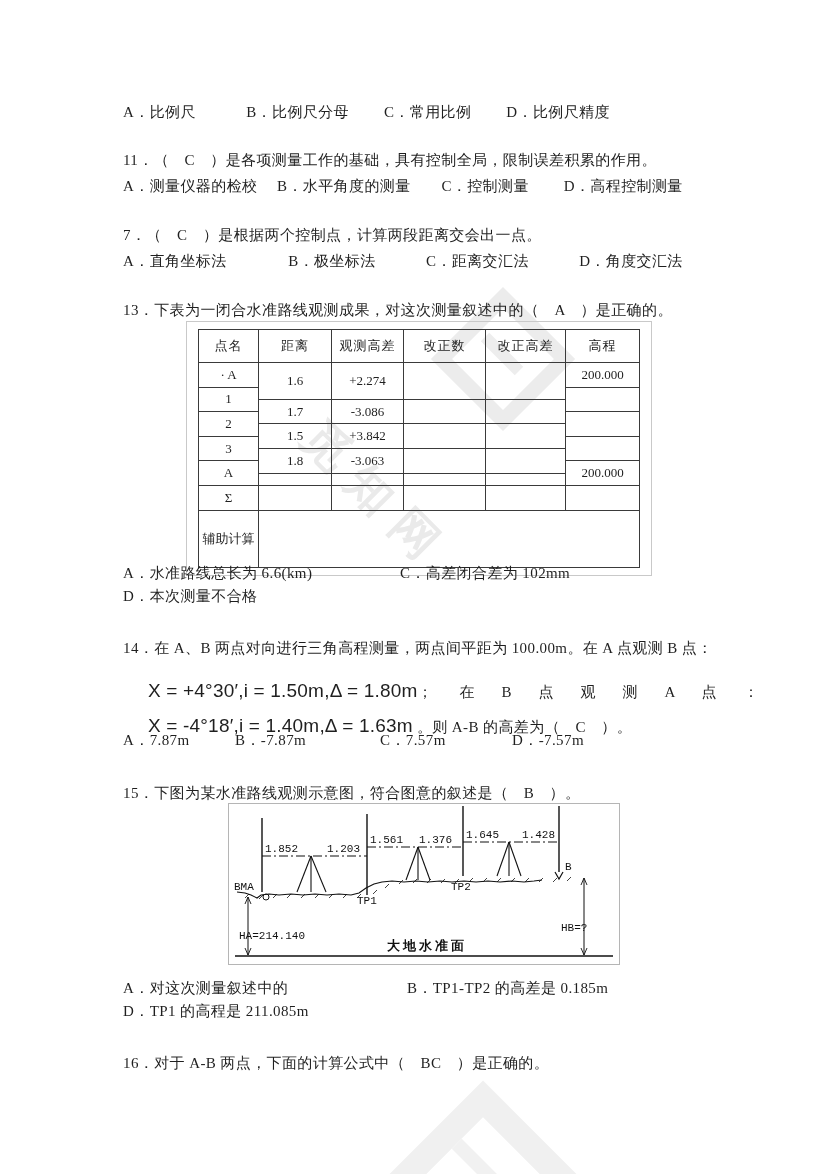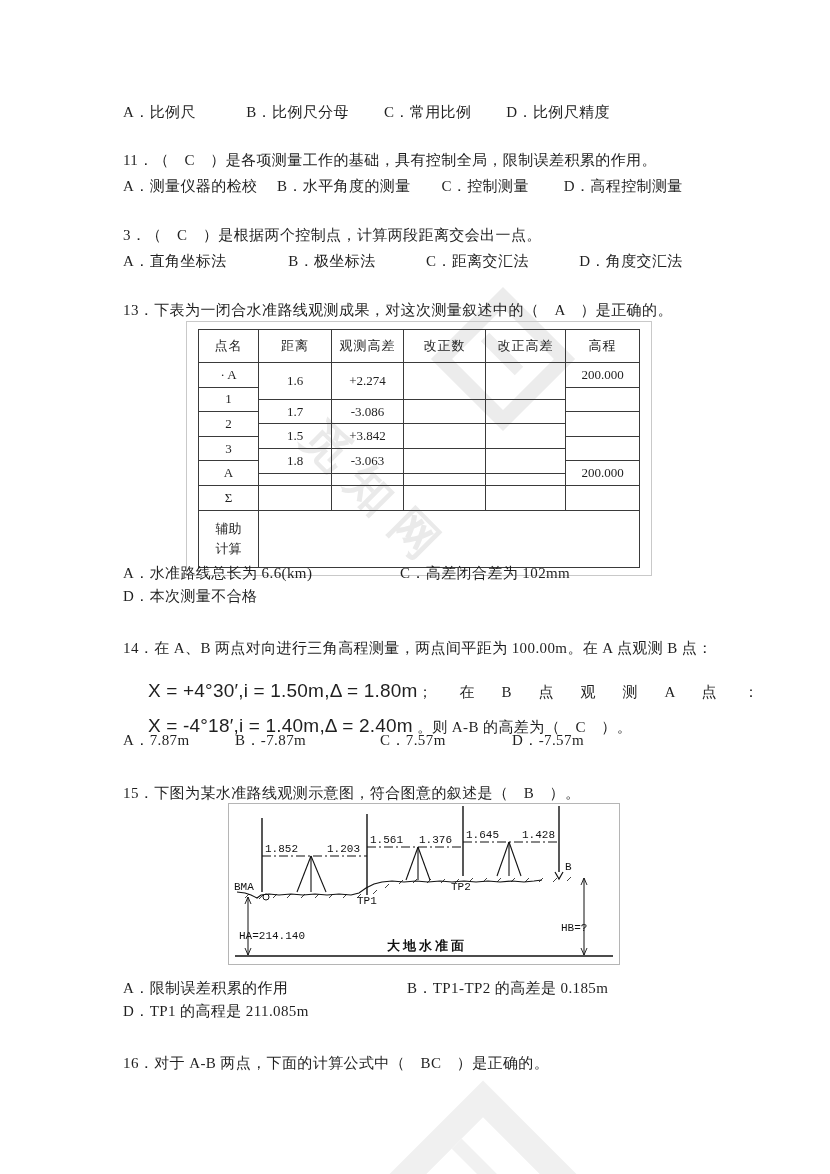--- a/index.html
+++ b/index.html
@@ -21,21 +21,21 @@
     display:grid;
     grid-template-columns:60px 73px 72px 82px 80px 73px;
     grid-template-rows:33px repeat(12,12.3px) 56px;
     border:1px solid #3a3a3a;
     font-size:13px;
   }
   .tbl .c{border-right:1px solid #3a3a3a;border-bottom:1px solid #3a3a3a;display:flex;align-items:center;justify-content:center;}
   .tbl .noR{border-right:none;}
   .tbl .noB{border-bottom:none;}
   .tbl .th{letter-spacing:1px;}
-  .tbl .aux{flex-direction:column;justify-content:center;align-items:flex-start;padding-left:14px;line-height:20px;}
+  .tbl .aux{flex-direction:row;justify-content:center;align-items:flex-start;padding-left:14px;line-height:20px;}
   .tbl .aux-pt{align-items:center;padding-left:0;}
   .ol{text-decoration:overline;font-style:italic;padding:0 1px;}
   
   .opt2{position:absolute;left:123px;display:grid;grid-template-columns:277px auto;grid-auto-rows:23px;font-size:15px;letter-spacing:.4px;white-space:pre;}
   .opt4{position:absolute;left:123px;display:flex;font-size:15px;letter-spacing:.4px;white-space:pre;}
   .opt4 span{display:inline-block;}
   
   .formula{font-family:"Liberation Sans","DejaVu Sans",sans-serif;font-size:19px;letter-spacing:.2px;}
   .fsuffix{font-family:"Liberation Serif","DejaVu Serif",serif;font-size:15px;}
   .spread{letter-spacing:6px;}
@@ -56,21 +56,21 @@
   <div class="wm wm-diamond" style="left:395px;top:1117px;width:124px;height:124px;border-width:26px;border-color:#f0f0f0;"></div>
   <div class="wm wm-bar" style="left:448px;top:1158px;width:60px;height:14px;transform:rotate(45deg);"></div>
 
   <div class="content">
 
     <div class="line" style="top:103px;">A．比例尺　　　 B．比例尺分母　　 C．常用比例　　 D．比例尺精度</div>
 
     <div class="line" style="top:151px;">11．（　C　）是各项测量工作的基础，具有控制全局，限制误差积累的作用。</div>
     <div class="line" style="top:177px;">A．测量仪器的检校　 B．水平角度的测量　　C．控制测量　　 D．高程控制测量</div>
 
-    <div class="line" style="top:226px;">3．（　C　）是根据两个控制点，计算两段距离交会出一点。</div>
+    <div class="line" style="top:226px;">7．（　C　）是根据两个控制点，计算两段距离交会出一点。</div>
     <div class="line" style="top:252px;">A．直角坐标法　　　　B．极坐标法　　　 C．距离交汇法　　　 D．角度交汇法</div>
 
     <div class="line" style="top:301px;">13．下表为一闭合水准路线观测成果，对这次测量叙述中的（　A　）是正确的。</div>
 
     <div class="tbl-frame">
       <div class="tbl">
 
         <div class="c th" style="grid-column:1;grid-row:1;">点名</div>
         <div class="c th" style="grid-column:2;grid-row:1;">距离</div>
         <div class="c th" style="grid-column:3;grid-row:1;">观测高差</div>
@@ -131,21 +131,21 @@
       <span>A．水准路线总长为 6.6(km)</span>
       <span>C．高差闭合差为 102mm</span>
       <span>D．本次测量不合格</span>
     </div>
 
     <div class="line" style="top:639px;">14．在 A、B 两点对向进行三角高程测量，两点间平距为 100.00m。在 A 点观测 B 点：</div>
     <div class="line" style="top:662px;">
       <span class="formula">X = +4°30′,i = 1.50m,Δ = 1.80m</span><span class="fsuffix spread">；　在　B　点　观　测　A　点　：</span>
     </div>
     <div class="line" style="top:697px;">
-      <span class="formula">X = -4°18′,i = 1.40m,Δ = 2.40m</span><span class="fsuffix"> 。则 A-B 的高差为（　C　）。</span>
+      <span class="formula">X = -4°18′,i = 1.40m,Δ = 1.63m</span><span class="fsuffix"> 。则 A-B 的高差为（　C　）。</span>
     </div>
     <div class="opt4" style="top:731px;align-items:center;">
       <span style="width:112px;">A．7.87m</span>
       <span style="width:145px;">B．-7.87m</span>
       <span style="width:132px;">C．7.57m</span>
       <span>D．-7.57m</span>
     </div>
 
     <div class="line" style="top:784px;">15．下图为某水准路线观测示意图，符合图意的叙述是（　B　）。</div>
 
@@ -203,21 +203,21 @@
         <text class="dg-txt" x="128" y="100">TP1</text>
         <text class="dg-txt" x="222" y="86">TP2</text>
         <text class="dg-txt" x="336" y="66">B</text>
         <text class="dg-txt" x="10" y="135">HA=214.140</text>
         <text class="dg-txt" x="332" y="127">HB=?</text>
         <text class="dg-cjk" x="158" y="146">大地水准面</text>
       </svg>
     </div>
 
     <div class="opt2" style="top:979px;grid-template-columns:284px auto;">
-      <span>A．限制误差积累的作用</span>
+      <span>A．对这次测量叙述中的</span>
       <span>B．TP1-TP2 的高差是 0.185m</span>
       <span>D．TP1 的高程是 211.085m</span>
     </div>
 
     <div class="line" style="top:1054px;">16．对于 A-B 两点，下面的计算公式中（　BC　）是正确的。</div>
 
   </div>
 </div>
 
 </body></html>

